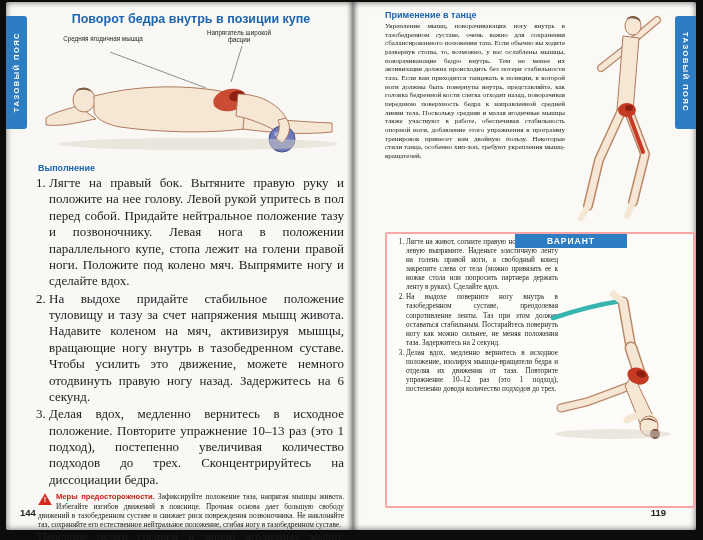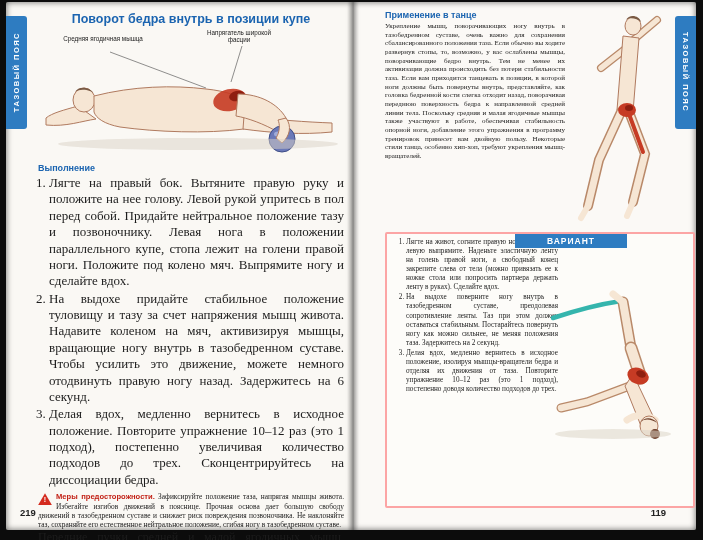--- a/index.html
+++ b/index.html
@@ -99,33 +99,33 @@
         <path d="M248,90 C254,98 252,108 244,115 L238,110 C242,104 242,96 240,92 Z" fill="#f6e6d4" stroke="#b07a5f" stroke-width="1"></path>
 
         <ellipse cx="160" cy="116" rx="140" ry="6" fill="#d9d2c6" opacity="0.5"></ellipse>
       </svg>
     </div>
 
     <div class="h-blue">Выполнение</div>
     <ol class="steps">
       <li>Лягте на правый бок. Вытяните правую руку и положите на нее голову. Левой рукой упритесь в пол перед собой. Придайте нейтральное положение тазу и позвоночнику. Левая нога в положении параллельного купе, стопа лежит на голени правой ноги. Положите под колено мяч. Выпрямите ногу и сделайте вдох.</li>
       <li>На выдохе придайте стабильное положение туловищу и тазу за счет напряжения мышц живота. Надавите коленом на мяч, активизируя мышцы, вращающие ногу внутрь в тазобедренном суставе. Чтобы усилить это движение, можете немного отодвинуть правую ногу назад. Задержитесь на 6 секунд.</li>
-      <li>Делая вдох, медленно вернитесь в исходное положение. Повторите упражнение 10–12 раз (это 1 подход), постепенно увеличивая количество подходов до трех. Сконцентрируйтесь на диссоциации бедра.</li>
+      <li>Делая вдох, медленно вернитесь в исходное положение. Повторите упражнение 10–13 раз (это 1 подход), постепенно увеличивая количество подходов до трех. Сконцентрируйтесь на диссоциации бедра.</li>
     </ol>
 
     <div class="warn">
       <span class="warn-icon">!</span>
       <span class="warn-title">Меры предосторожности.</span><span> Зафиксируйте положение таза, напрягая мышцы живота. Избегайте изгибов движений в пояснице. Прочная основа дает большую свободу движений в тазобедренном суставе и снижает риск повреждения позвоночника. Не наклоняйте таз, сохраняйте его естественное нейтральное положение, сгибая ногу в тазобедренном суставе.</span>
     </div>
 
     <div class="body-text">Передние пучки средней и малой ягодичных мышц, напрягатель широкой фасции.</div>
 
     <div class="notes-box"></div>
   </div>
-  <div class="pagenum pagenum-l">219</div>
+  <div class="pagenum pagenum-l">144</div>
 </div>
 
 <div class="page page-right">
   <div class="content-r">
 
     <div class="dance-row">
       <div>
         <div class="h-blue" style="margin-top:0;">Применение в танце</div>
         <div class="dance-text">Укрепление мышц, поворачивающих ногу внутрь в тазобедренном суставе, очень важно для сохранения сбалансированного положения таза. Если обычно вы ходите развернув стопы, то, возможно, у вас ослаблены мышцы, поворачивающие бедро внутрь. Тем не менее их активизация должна происходить без потери стабильности таза. Если вам приходится танцевать в позиции, в которой ноги должны быть повернуты внутрь, представляйте, как головка бедренной кости слегка отходит назад, поворачивая переднюю поверхность бедра к направленной средней линии тела. Поскольку средняя и малая ягодичные мышцы также участвуют в работе, обеспечивая стабильность опорной ноги, добавление этого упражнения в программу тренировок принесет вам двойную пользу. Некоторые стили танца, особенно хип-хоп, требуют укрепления мышц-вращателей.</div>
       </div>

